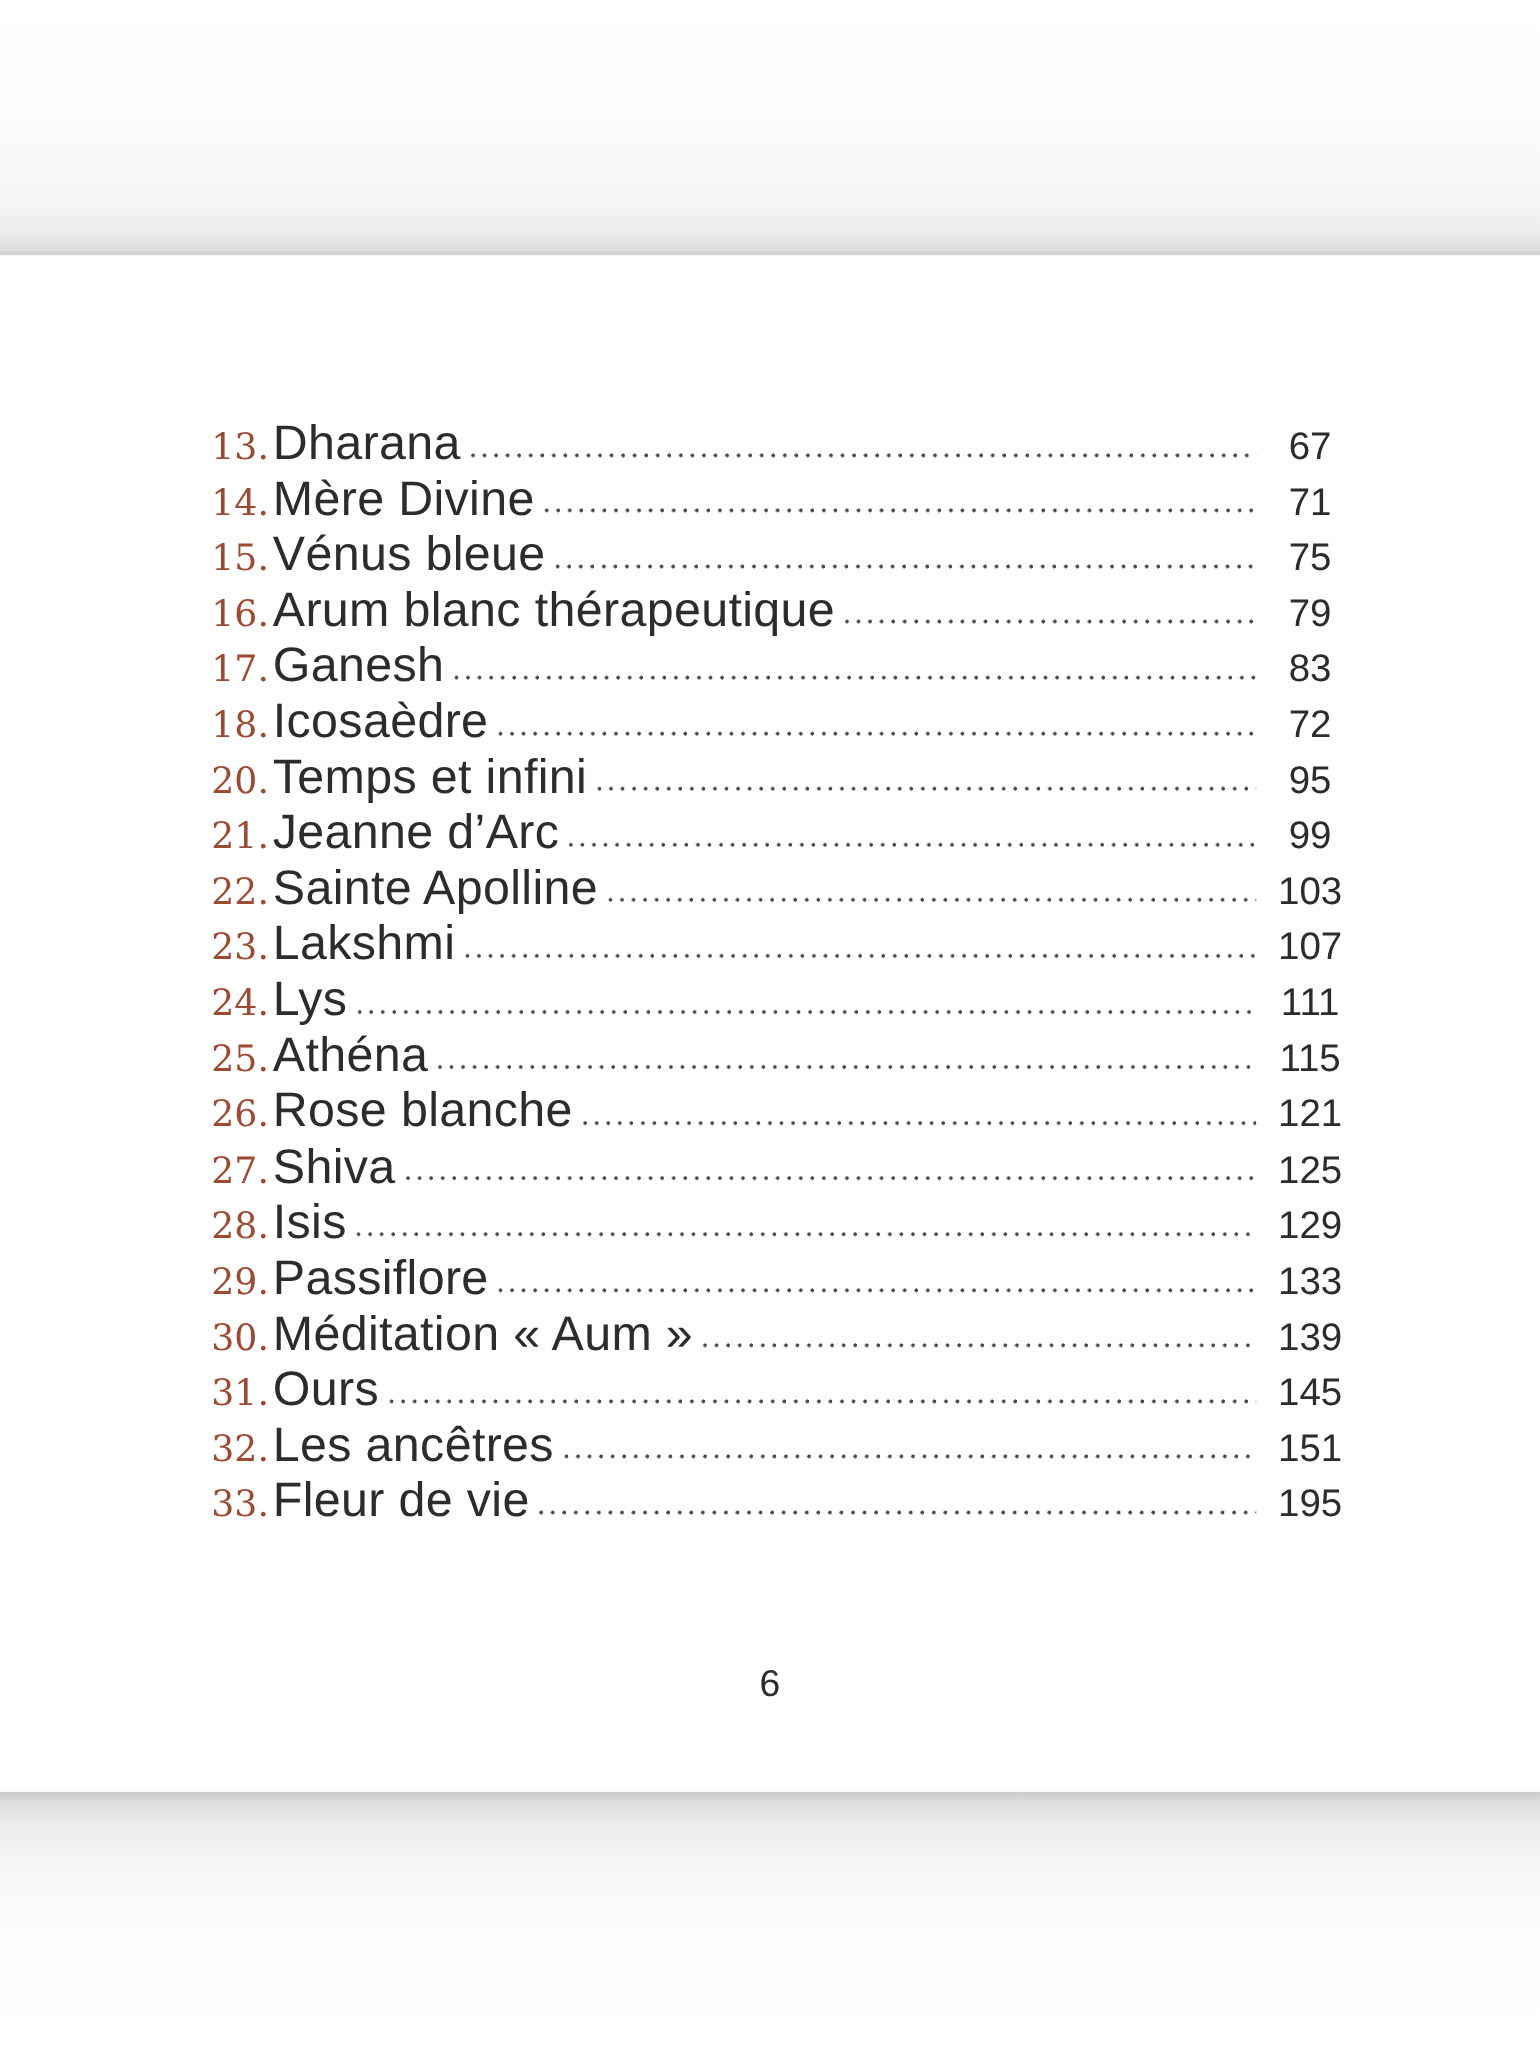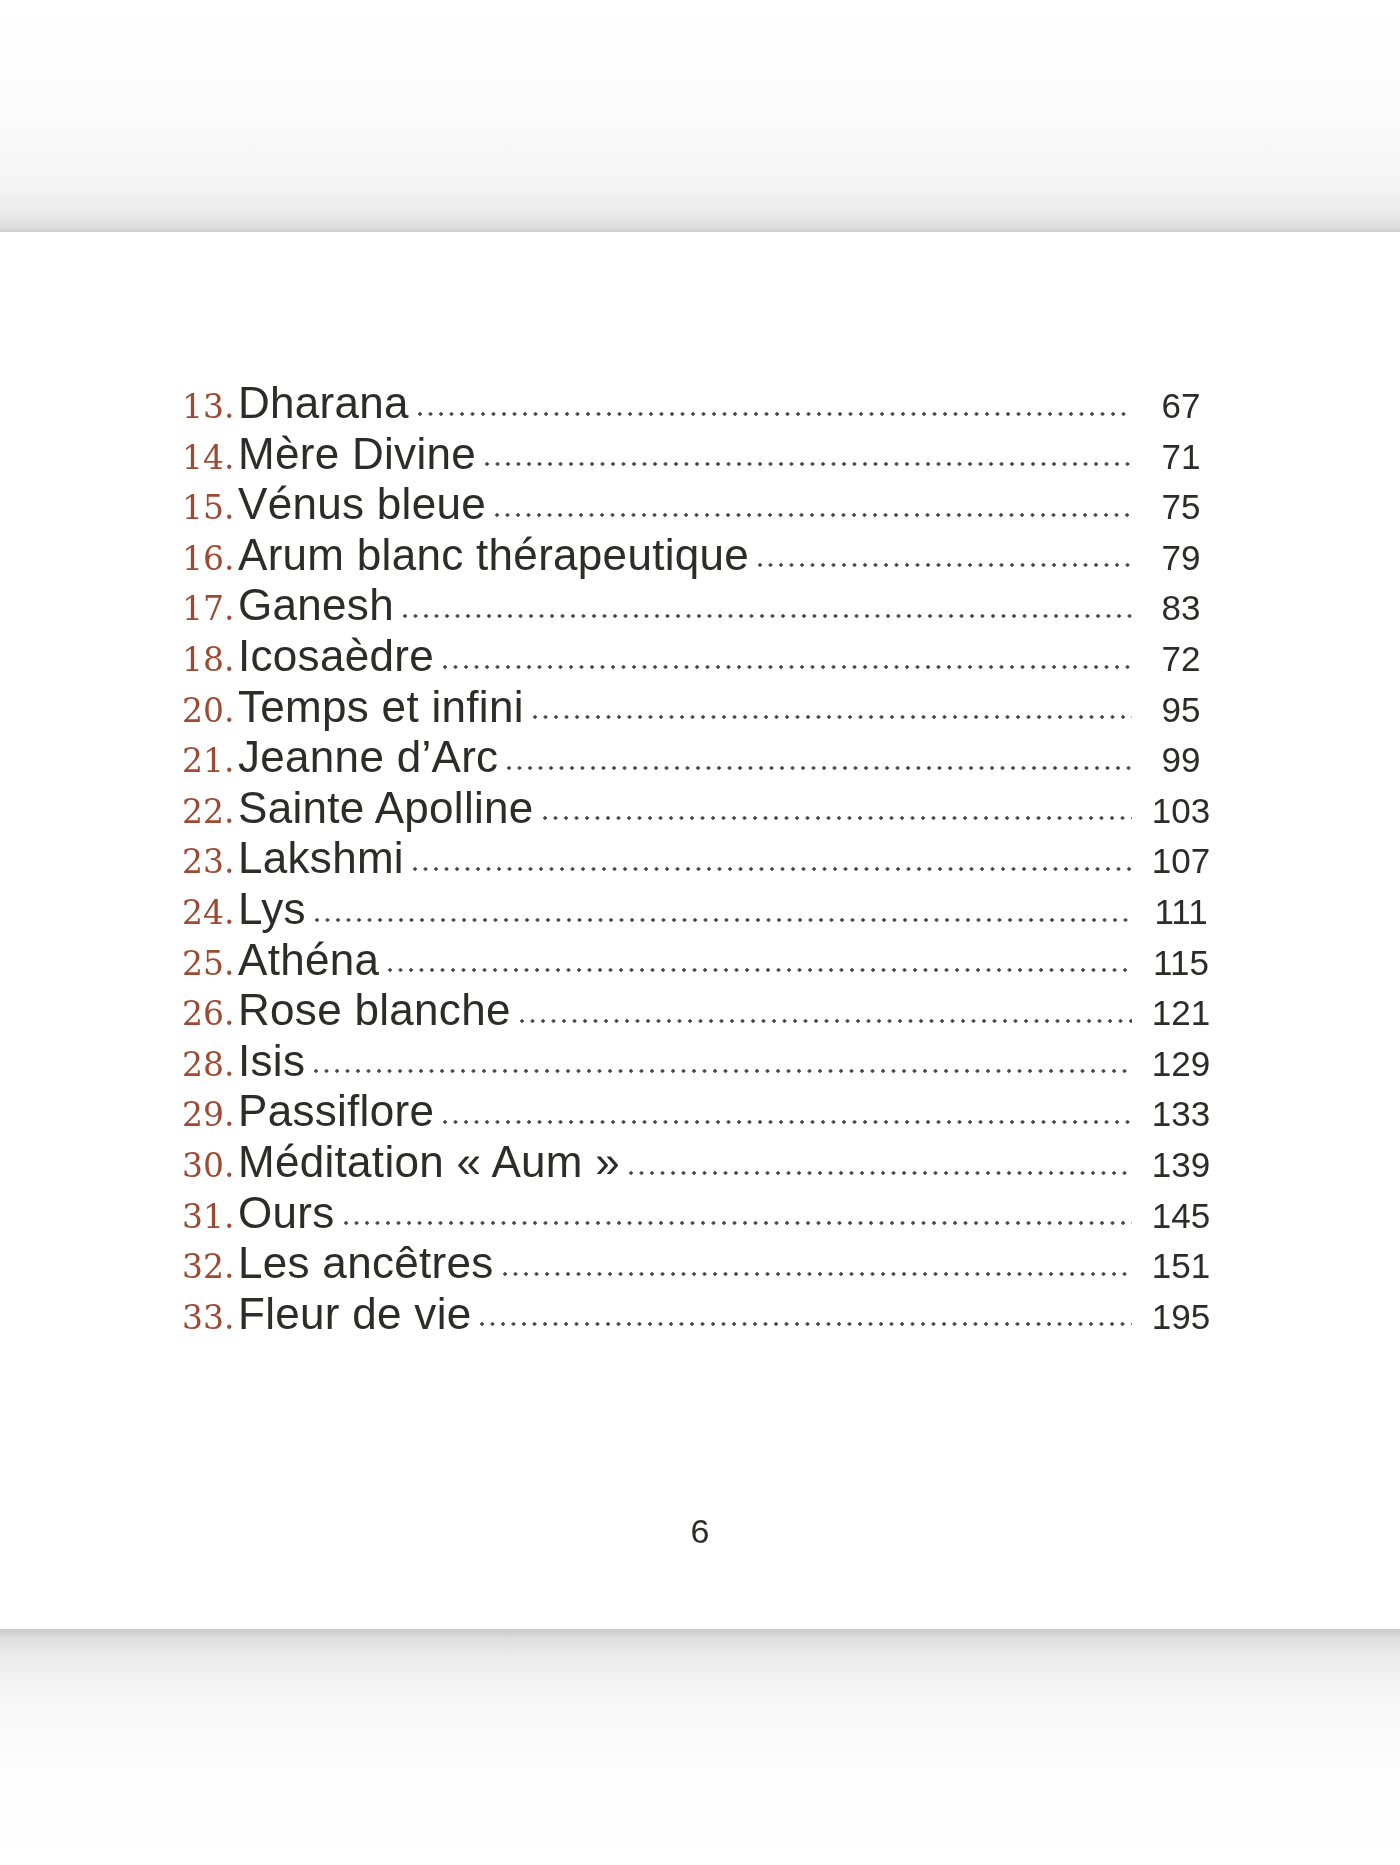--- a/index.html
+++ b/index.html
@@ -22,21 +22,21 @@
   }
   .bottom-edge {
     position: absolute; left: 0; top: 1629px; width: 100%; height: 236px;
     background: linear-gradient(180deg,
       #c9c9c9 0%, #dedede 4%, #ececec 12%,
       #f7f7f7 30%, #fdfdfd 60%, #ffffff 100%);
   }
 
   .toc {
     position: absolute;
-    left: 182px;
+    left: 192px;
     top: 378px;
     width: 1038px;
   }
 
   .toc-row {
     display: flex;
     align-items: baseline;
     height: 50.6px;
     line-height: 50.6px;
     white-space: nowrap;
@@ -166,20 +166,26 @@
         <span class="toc-leader"></span>
         <span class="toc-page">115</span>
       </div>
       <div class="toc-row">
         <span class="toc-num">26.</span>
         <span class="toc-title">Rose blanche</span>
         <span class="toc-leader"></span>
         <span class="toc-page">121</span>
       </div>
       <div class="toc-row">
+        <span class="toc-num">27.</span>
+        <span class="toc-title">Shiva</span>
+        <span class="toc-leader"></span>
+        <span class="toc-page">125</span>
+      </div>
+      <div class="toc-row">
         <span class="toc-num">28.</span>
         <span class="toc-title">Isis</span>
         <span class="toc-leader"></span>
         <span class="toc-page">129</span>
       </div>
       <div class="toc-row">
         <span class="toc-num">29.</span>
         <span class="toc-title">Passiflore</span>
         <span class="toc-leader"></span>
         <span class="toc-page">133</span>

